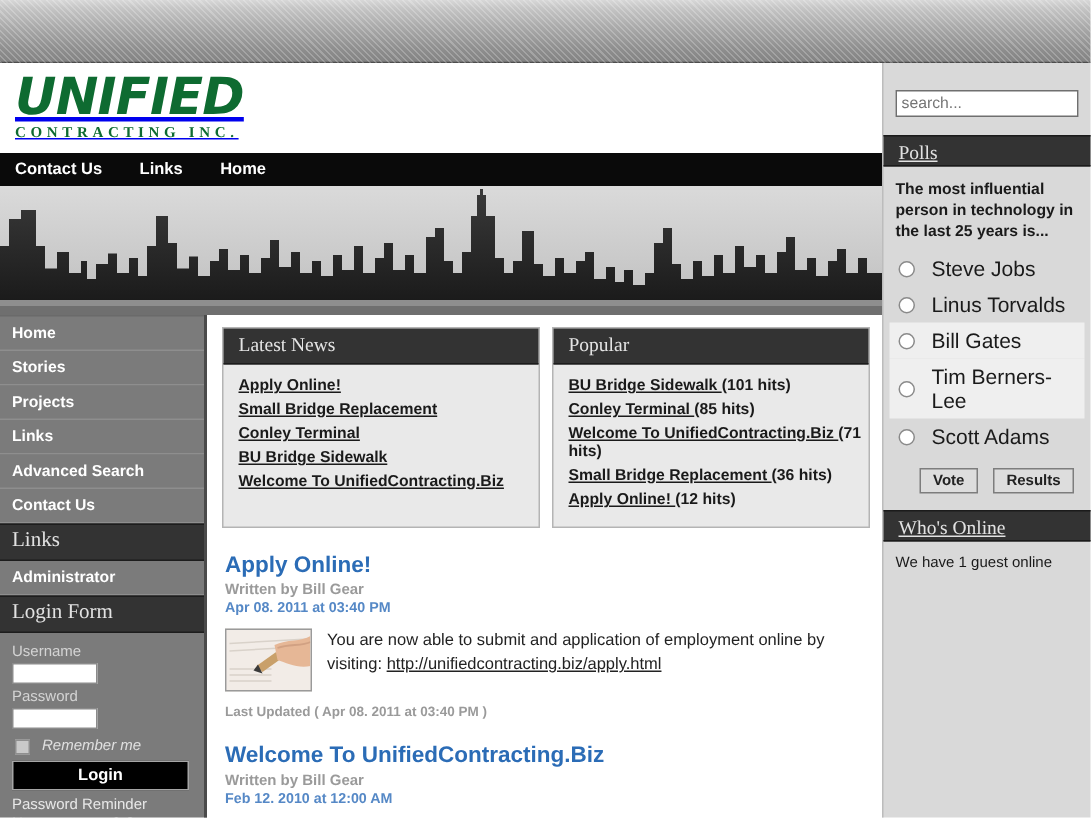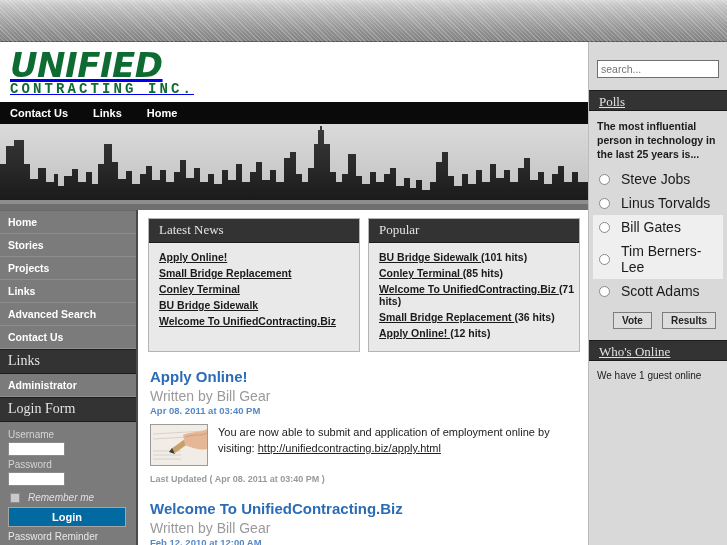--- a/index.html
+++ b/index.html
@@ -33,22 +33,22 @@
   #logoband { position:absolute; left:0; top:0; width:588px; height:60px; background:#fff; }
   #logo { position:absolute; left:10px; top:6px; }
   #logo .big {
     font-family: "DejaVu Sans", sans-serif;
     font-style: italic; font-weight: 700;
     font-size: 34px; line-height: 34px;
     letter-spacing: -0.5px;
     color: #0e6b31;
   }
   #logo .sub {
-    font-family: Liberation Mono, monospace;
-    font-weight: 700; font-size: 14px; line-height: 12px;
+    font-family: Liberation Serif, serif;
+    font-weight: 700; font-size: 10px; line-height: 12px;
     letter-spacing: 3.1px;
     color: #0e6b31;
     margin-top: 1px;
   }
 
   
   #topnav {
     position:absolute; left:0; top:60px; width:588px; height:22px;
     background:#0a0a0a; color:#fff;
   }
@@ -98,21 +98,21 @@
     width:57px; height:14px; border:1px solid #8b8b8b;
     background:#fff; font-size:10px; padding:0 2px;
   }
   .rememberrow { display:flex; align-items:center; margin:6px 0 2px 2px;font-style:italic; }
   .rememberrow .chk {
     width:10px; height:10px; background:#c9c9c9; border:1px solid #8f8f8f; margin-right:8px;
   }
   .rememberrow span { font-size:10px; color:#e0e0e0; }
   #loginbtn {
     display:block; width:118px; margin:4px 0 4px 0;
-    background:#0369a1; border:1px solid #a5a5a5;
+    background:#000000; border:1px solid #a5a5a5;
     color:#fff; font-weight:700; font-size:11px;
     padding:3px 0; text-align:center; cursor:pointer;
   }
   .loginlink { display:block; color:#e8e8e8; font-size:10px; text-decoration:none; margin-top:2px; }
   .loginlink .ul { text-decoration:underline; }
 
   
   #content {
     position:absolute; left:140px; top:168px; width:448px; height:335px;
     background:#ffffff;
@@ -134,21 +134,21 @@
   }
   .newsbox .hits { color:#1a1a1a; font-weight:700; font-size:10.5px; }
 
   
   .article { padding:6px 10px 0 10px; }
   .article h2 {
     margin:10px 0 3px 0;
     color:#2b6cb6; font-size:15px; font-weight:700;
     font-family:"Liberation Sans", sans-serif;
   }
-  .byline { color:#9a9a9a; font-size:14px; font-weight:400; margin:0 0 1px 0; }
+  .byline { color:#9a9a9a; font-size:10px; font-weight:700; margin:0 0 1px 0; }
   .artdate { color:#5588c6; font-size:9.5px; font-weight:700; margin:0 0 8px 0; }
   .artbody { display:flex; margin-top:6px; }
   .thumb {
     width:58px; height:42px; flex:0 0 58px; margin-right:10px;
     border:1px solid #9a9a9a; overflow:hidden; background:#efe9e4;
   }
   .arttext { font-size:11px; color:#222; line-height:16px; }
   .arttext a { color:#222; text-decoration:underline; }
   .lastupd { color:#9a9a9a; font-size:9px; font-weight:700; margin-top:8px; }
 

